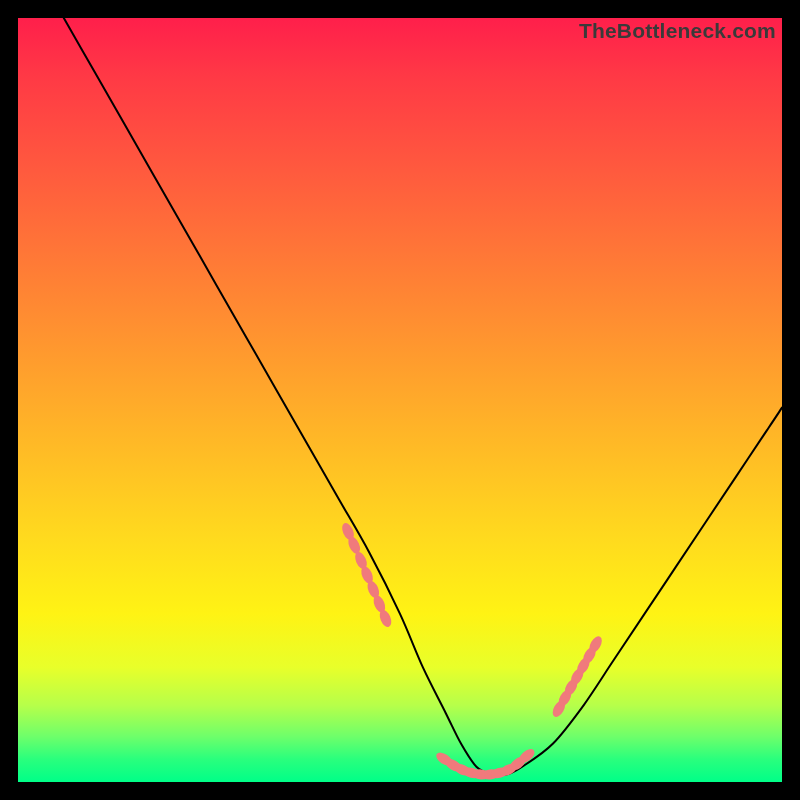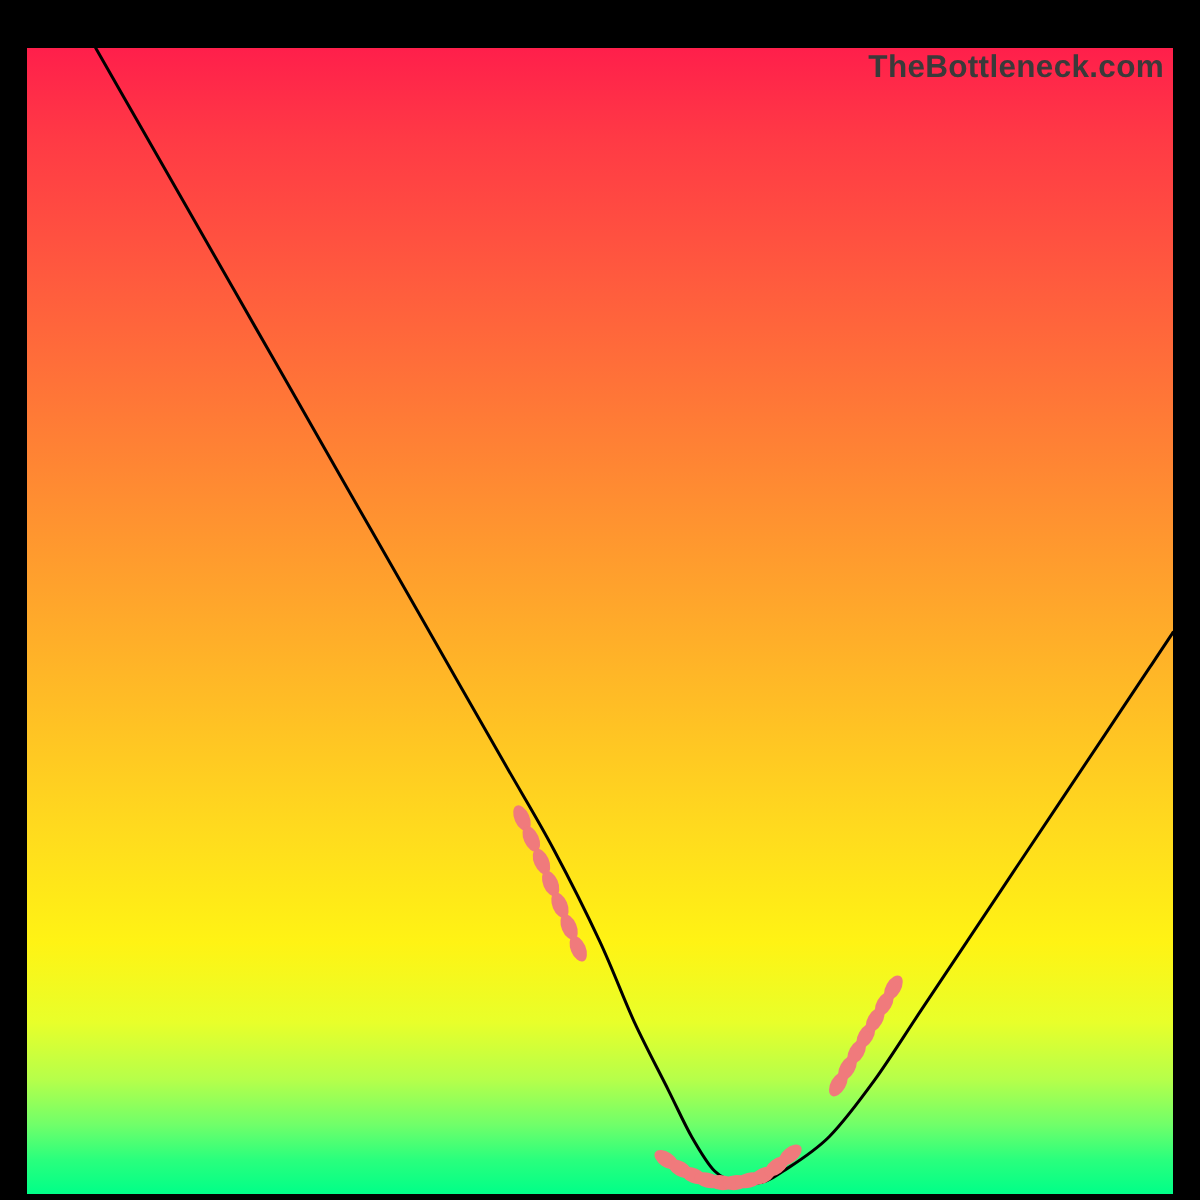--- a/index.html
+++ b/index.html
@@ -7,21 +7,21 @@
     padding: 0;
     width: 800px;
     height: 800px;
     background: #000;
     overflow: hidden;
     font-family: Arial, Helvetica, sans-serif;
   }
   .frame {
     position: absolute;
     left: 18px;
-    top: 32px;
+    top: 18px;
     width: 764px;
     height: 764px;
     background: #000;
   }
   .plot-area {
     position: absolute;
     left: 0;
     top: 0;
     width: 764px;
     height: 764px;

